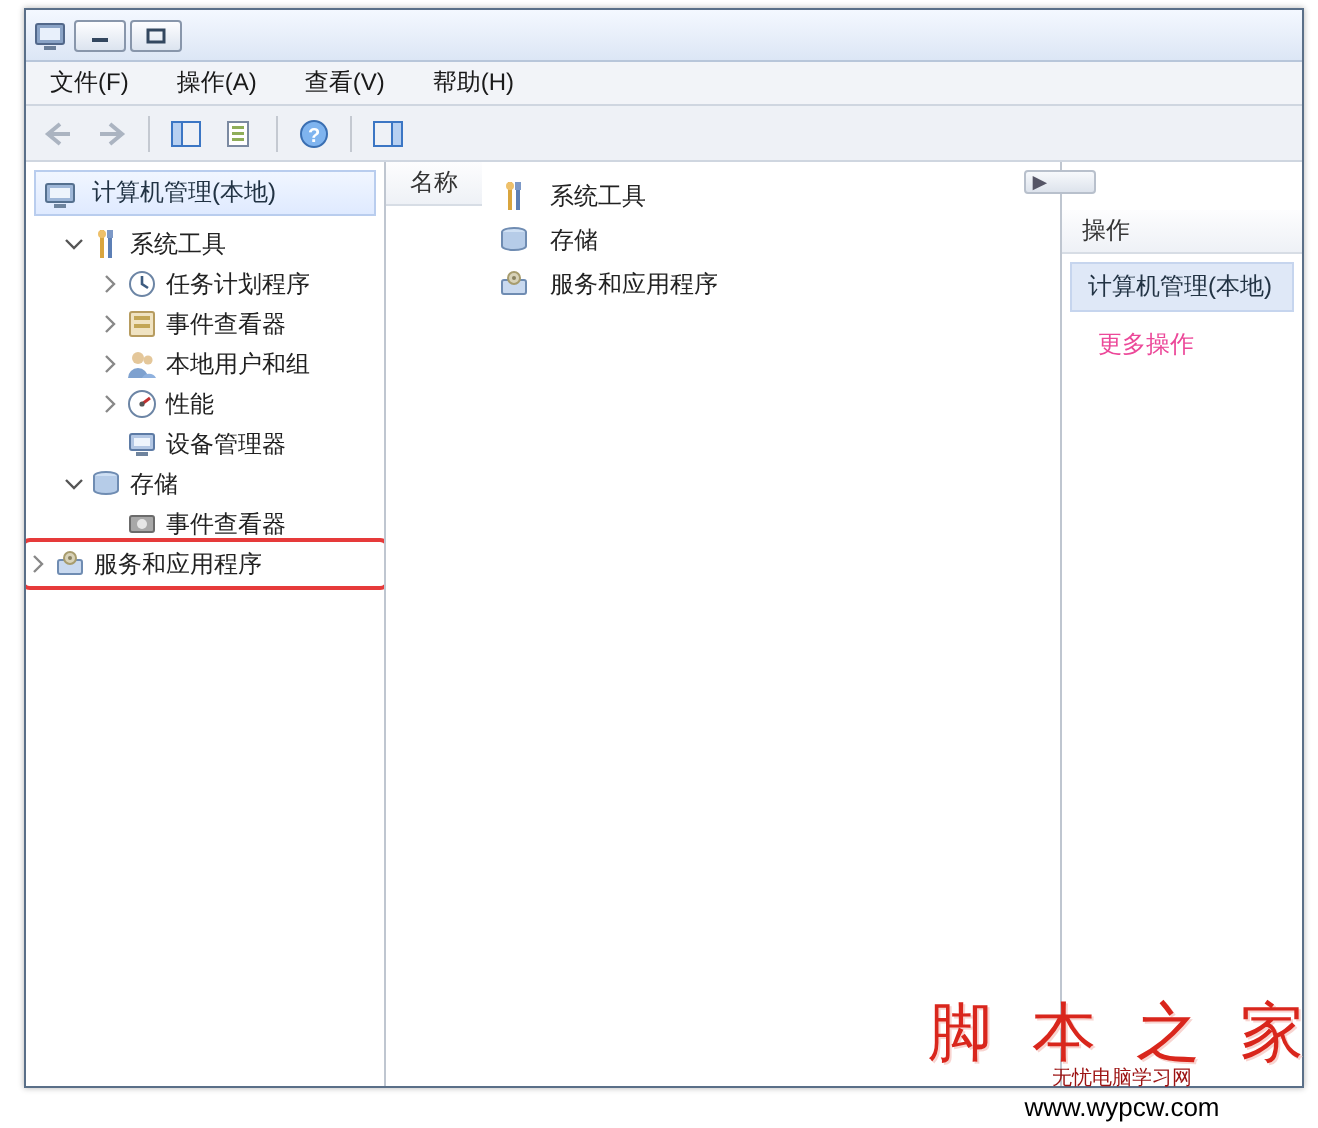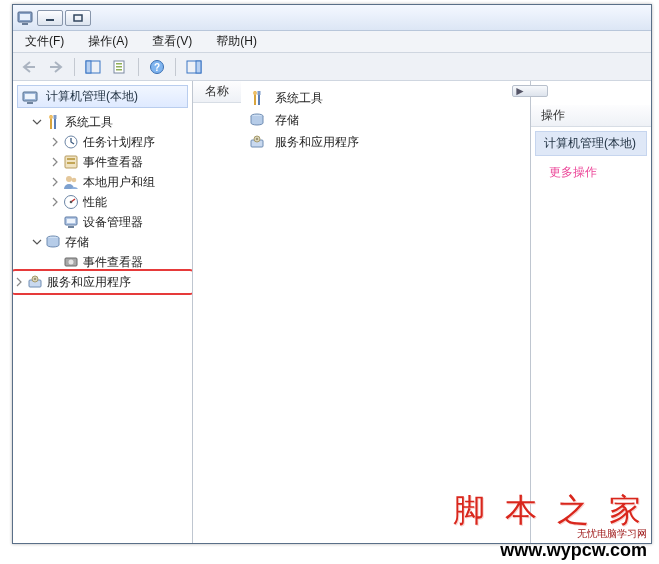--- a/index.html
+++ b/index.html
@@ -183,34 +183,34 @@
     margin-bottom:6px;
   }
   .action-link {
     padding:2px 14px;
     color:#ec4899;
   }
 
   
   .watermark {
     position:absolute;
-    right:12px; bottom:2px;
-    text-align:right;
+    right:1px; bottom:2px;
+    text-align:center;
     pointer-events:none;
   }
   .wm-big {
     font-family: "STKaiti","KaiTi","SimSun",serif;
     font-size:32px;
     color:#d9261c;
     letter-spacing:6px;
     text-shadow:1px 1px 0 #f8d4d0;
     line-height:1;
   }
   .wm-small { font-size:10px; color:#9c1212; line-height:1.2; margin-top:2px; }
-  .wm-url { font-size:18px; color:#000; line-height:1.2;font-weight:bold; }
+  .wm-url { font-size:13px; color:#000; line-height:1.2; }
 
   
   .ico-svg { width:16px; height:16px; display:block; }
 </style>
 </head>
 <body>
 
 <div class="window">
 
   <div class="titlebar">

